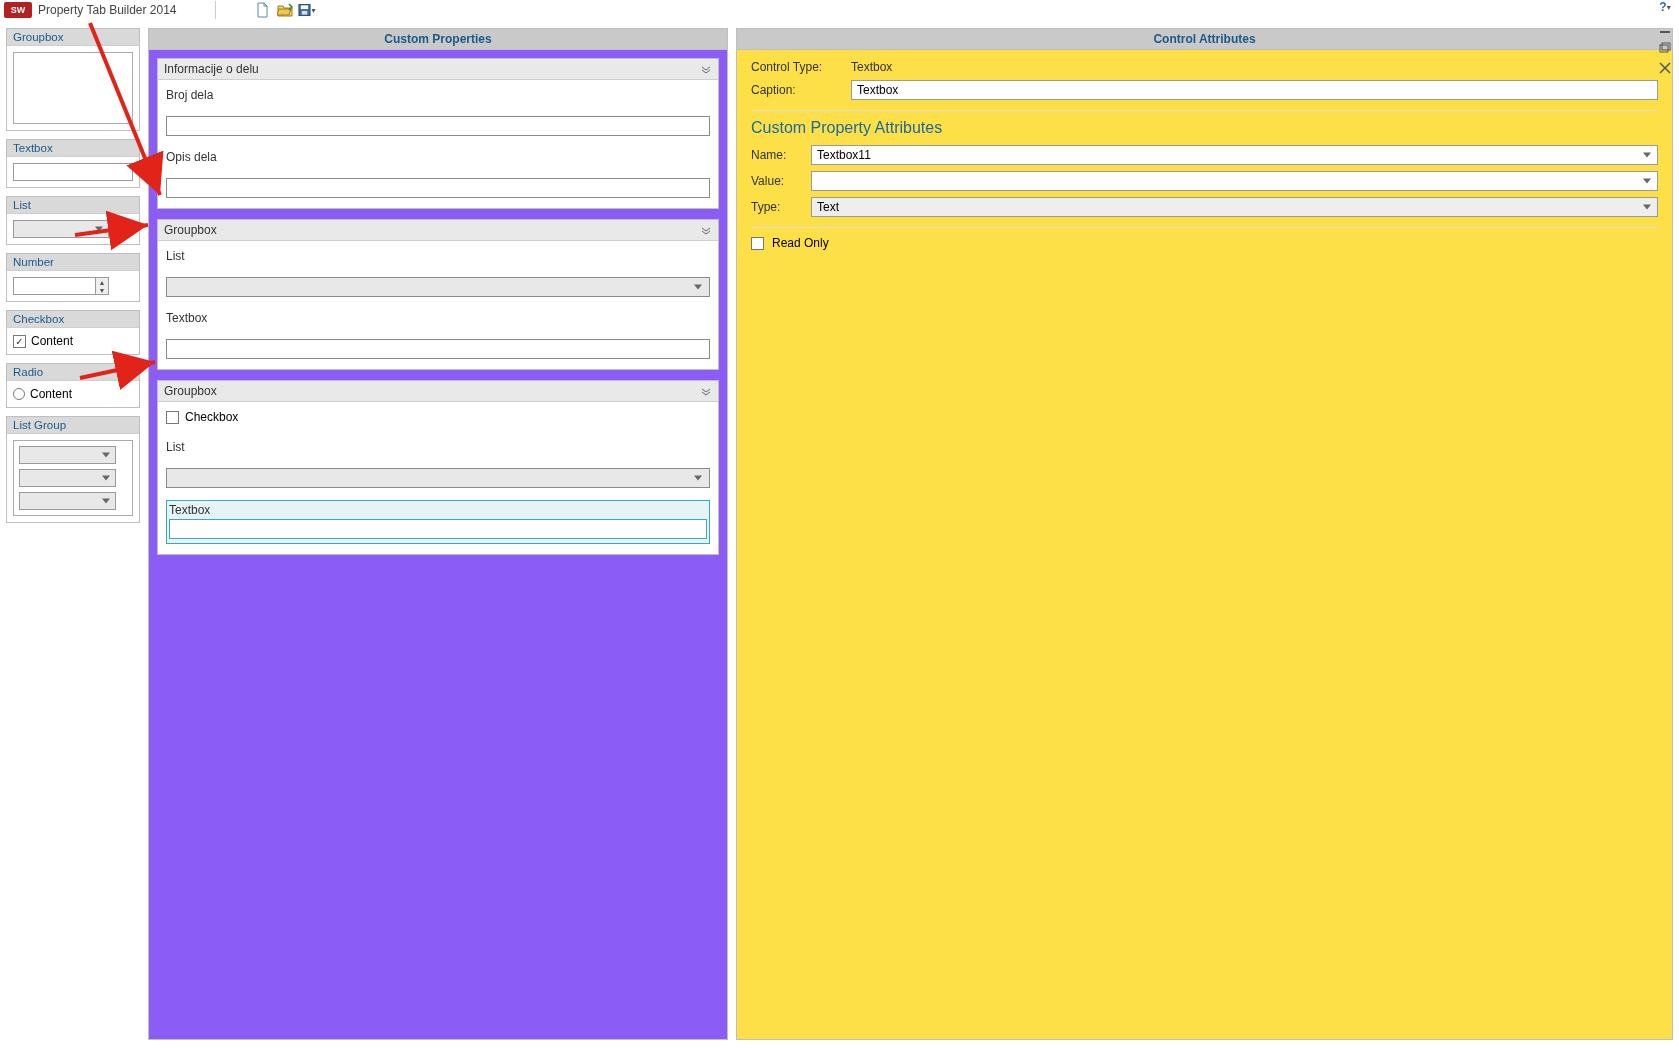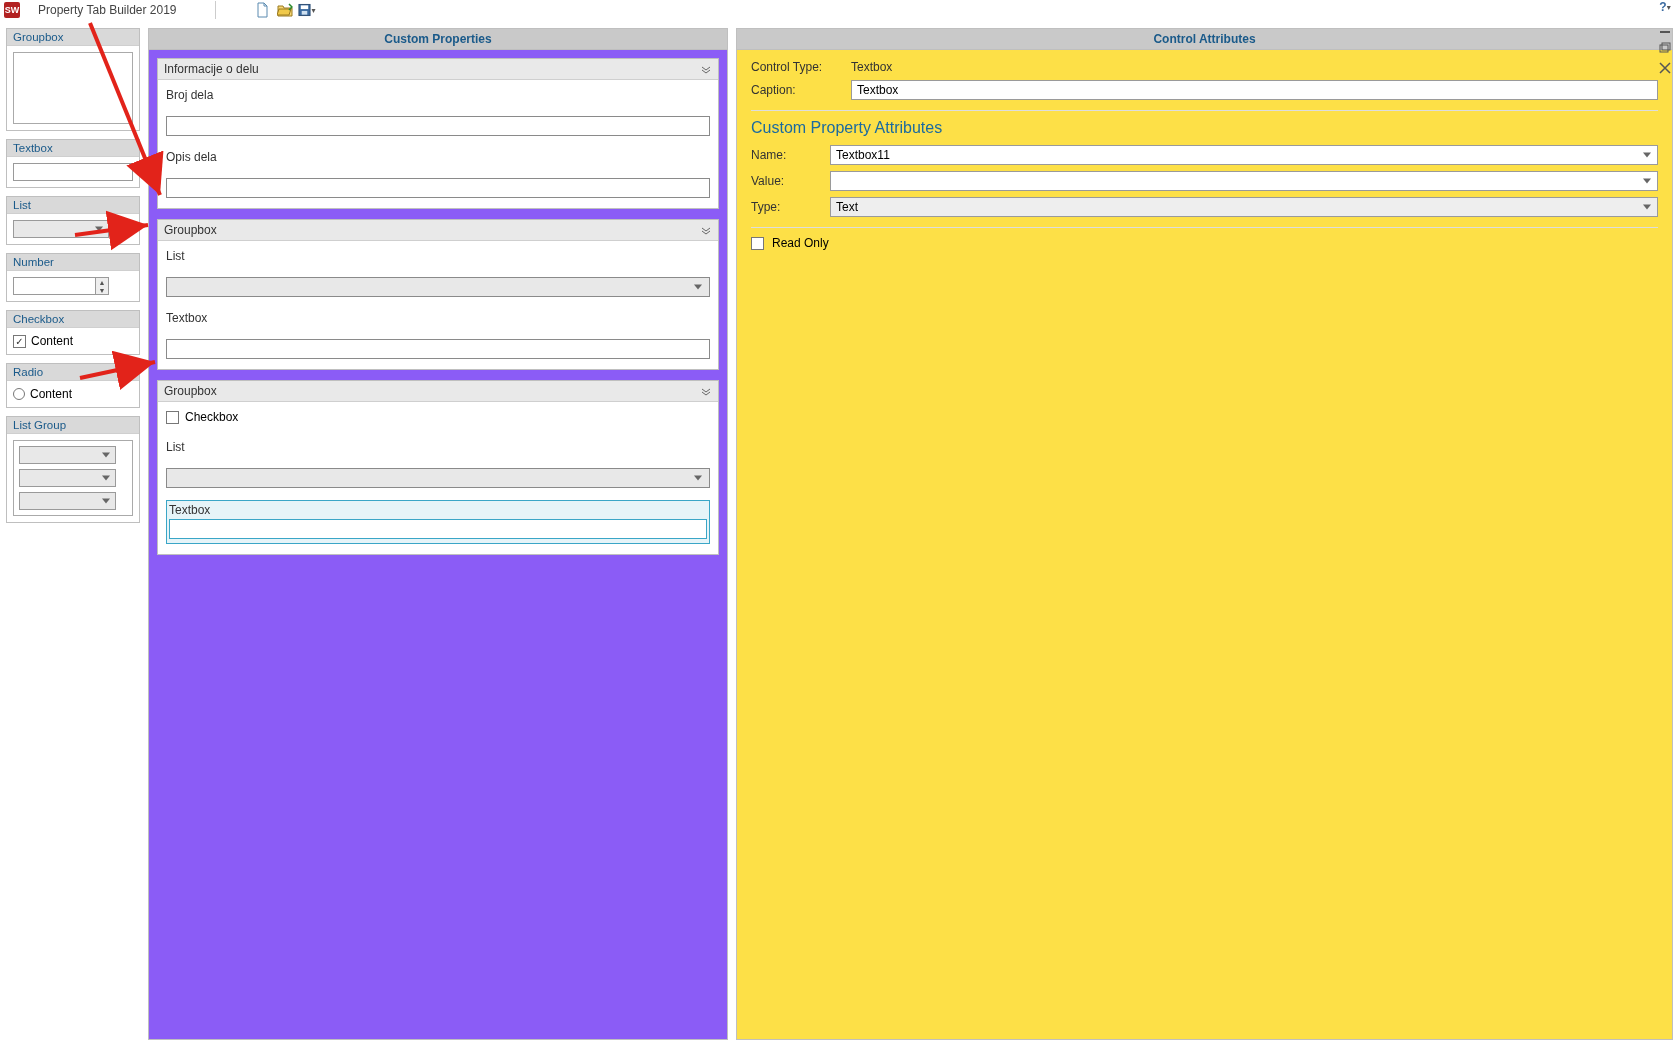--- a/index.html
+++ b/index.html
@@ -18,28 +18,28 @@
     height: 20px;
     background: #ffffff;
     display: flex;
     align-items: center;
     padding: 0 4px;
     font-size: 12px;
     color: #444;
     position: relative;
   }
   .titlebar .app-icon {
-    width: 16px; height: 16px;
+    width: 28px; height: 16px;
     background: #b22222;
     color: #fff;
     font-size: 9px;
     font-weight: bold;
     display: flex; align-items: center; justify-content: center;
     border-radius: 2px;
-    margin-right: 18px;
+    margin-right: 6px;
   }
   .titlebar .title { color: #444; }
   .titlebar .ql-sep {
     width: 1px; height: 18px; background: #ccc; margin: 0 38px 0 38px;
   }
   .titlebar .qbtn {
     width: 18px; height: 18px;
     display: flex; align-items: center; justify-content: center;
     margin-right: 4px;
     cursor: pointer;
@@ -245,21 +245,21 @@
   .attr-row input[type="text"], .attr-row .combo {
     flex: 1;
     height: 20px;
     border: 1px solid #9a9a9a;
     padding: 0 5px;
     font-size: 12px;
   }
   .attr-row .combo {
     background: #eee;
     position: relative;
-    display:flex; align-items:center;margin-left:19px;
+    display:flex; align-items:center;
   }
   .attr-row .combo.white { background:#fff; }
   .attr-row .combo::after {
     content:"";
     position:absolute; right:6px; top:50%; transform:translateY(-50%);
     border-left:4px solid transparent; border-right:4px solid transparent;
     border-top:5px solid #666;
   }
   .section-hr { border: none; border-top: 1px solid #ddd; margin: 10px 0 8px 0; }
   .section-title { color:#1a6aa0; font-size:16px; margin: 6px 0 8px 0; }
@@ -281,21 +281,21 @@
   
   .arrow-overlay {
     position: absolute; top: 0; left: 0; width: 1679px; height: 1048px; pointer-events: none;
   }
 </style>
 </head>
 <body>
 
 <div class="titlebar">
   <div class="app-icon">SW</div>
-  <div class="title">Property Tab Builder   2019</div>
+  <div class="title">Property Tab Builder   2014</div>
   <div class="ql-sep"></div>
   <div class="qbtn">
     <svg width="14" height="16" viewBox="0 0 14 16">
         <path d="M2 1h6l3 3v11H2z" fill="#fff" stroke="#5a8ab0" stroke-width="1"></path>
         <path d="M8 1v3h3" fill="none" stroke="#5a8ab0"></path>
       </svg>
   </div>
   <div class="qbtn">
     <svg width="16" height="14" viewBox="0 0 16 14">
         <path d="M1 3h5l1 2h8v8H1z" fill="#f7d774" stroke="#9a7a20"></path>

